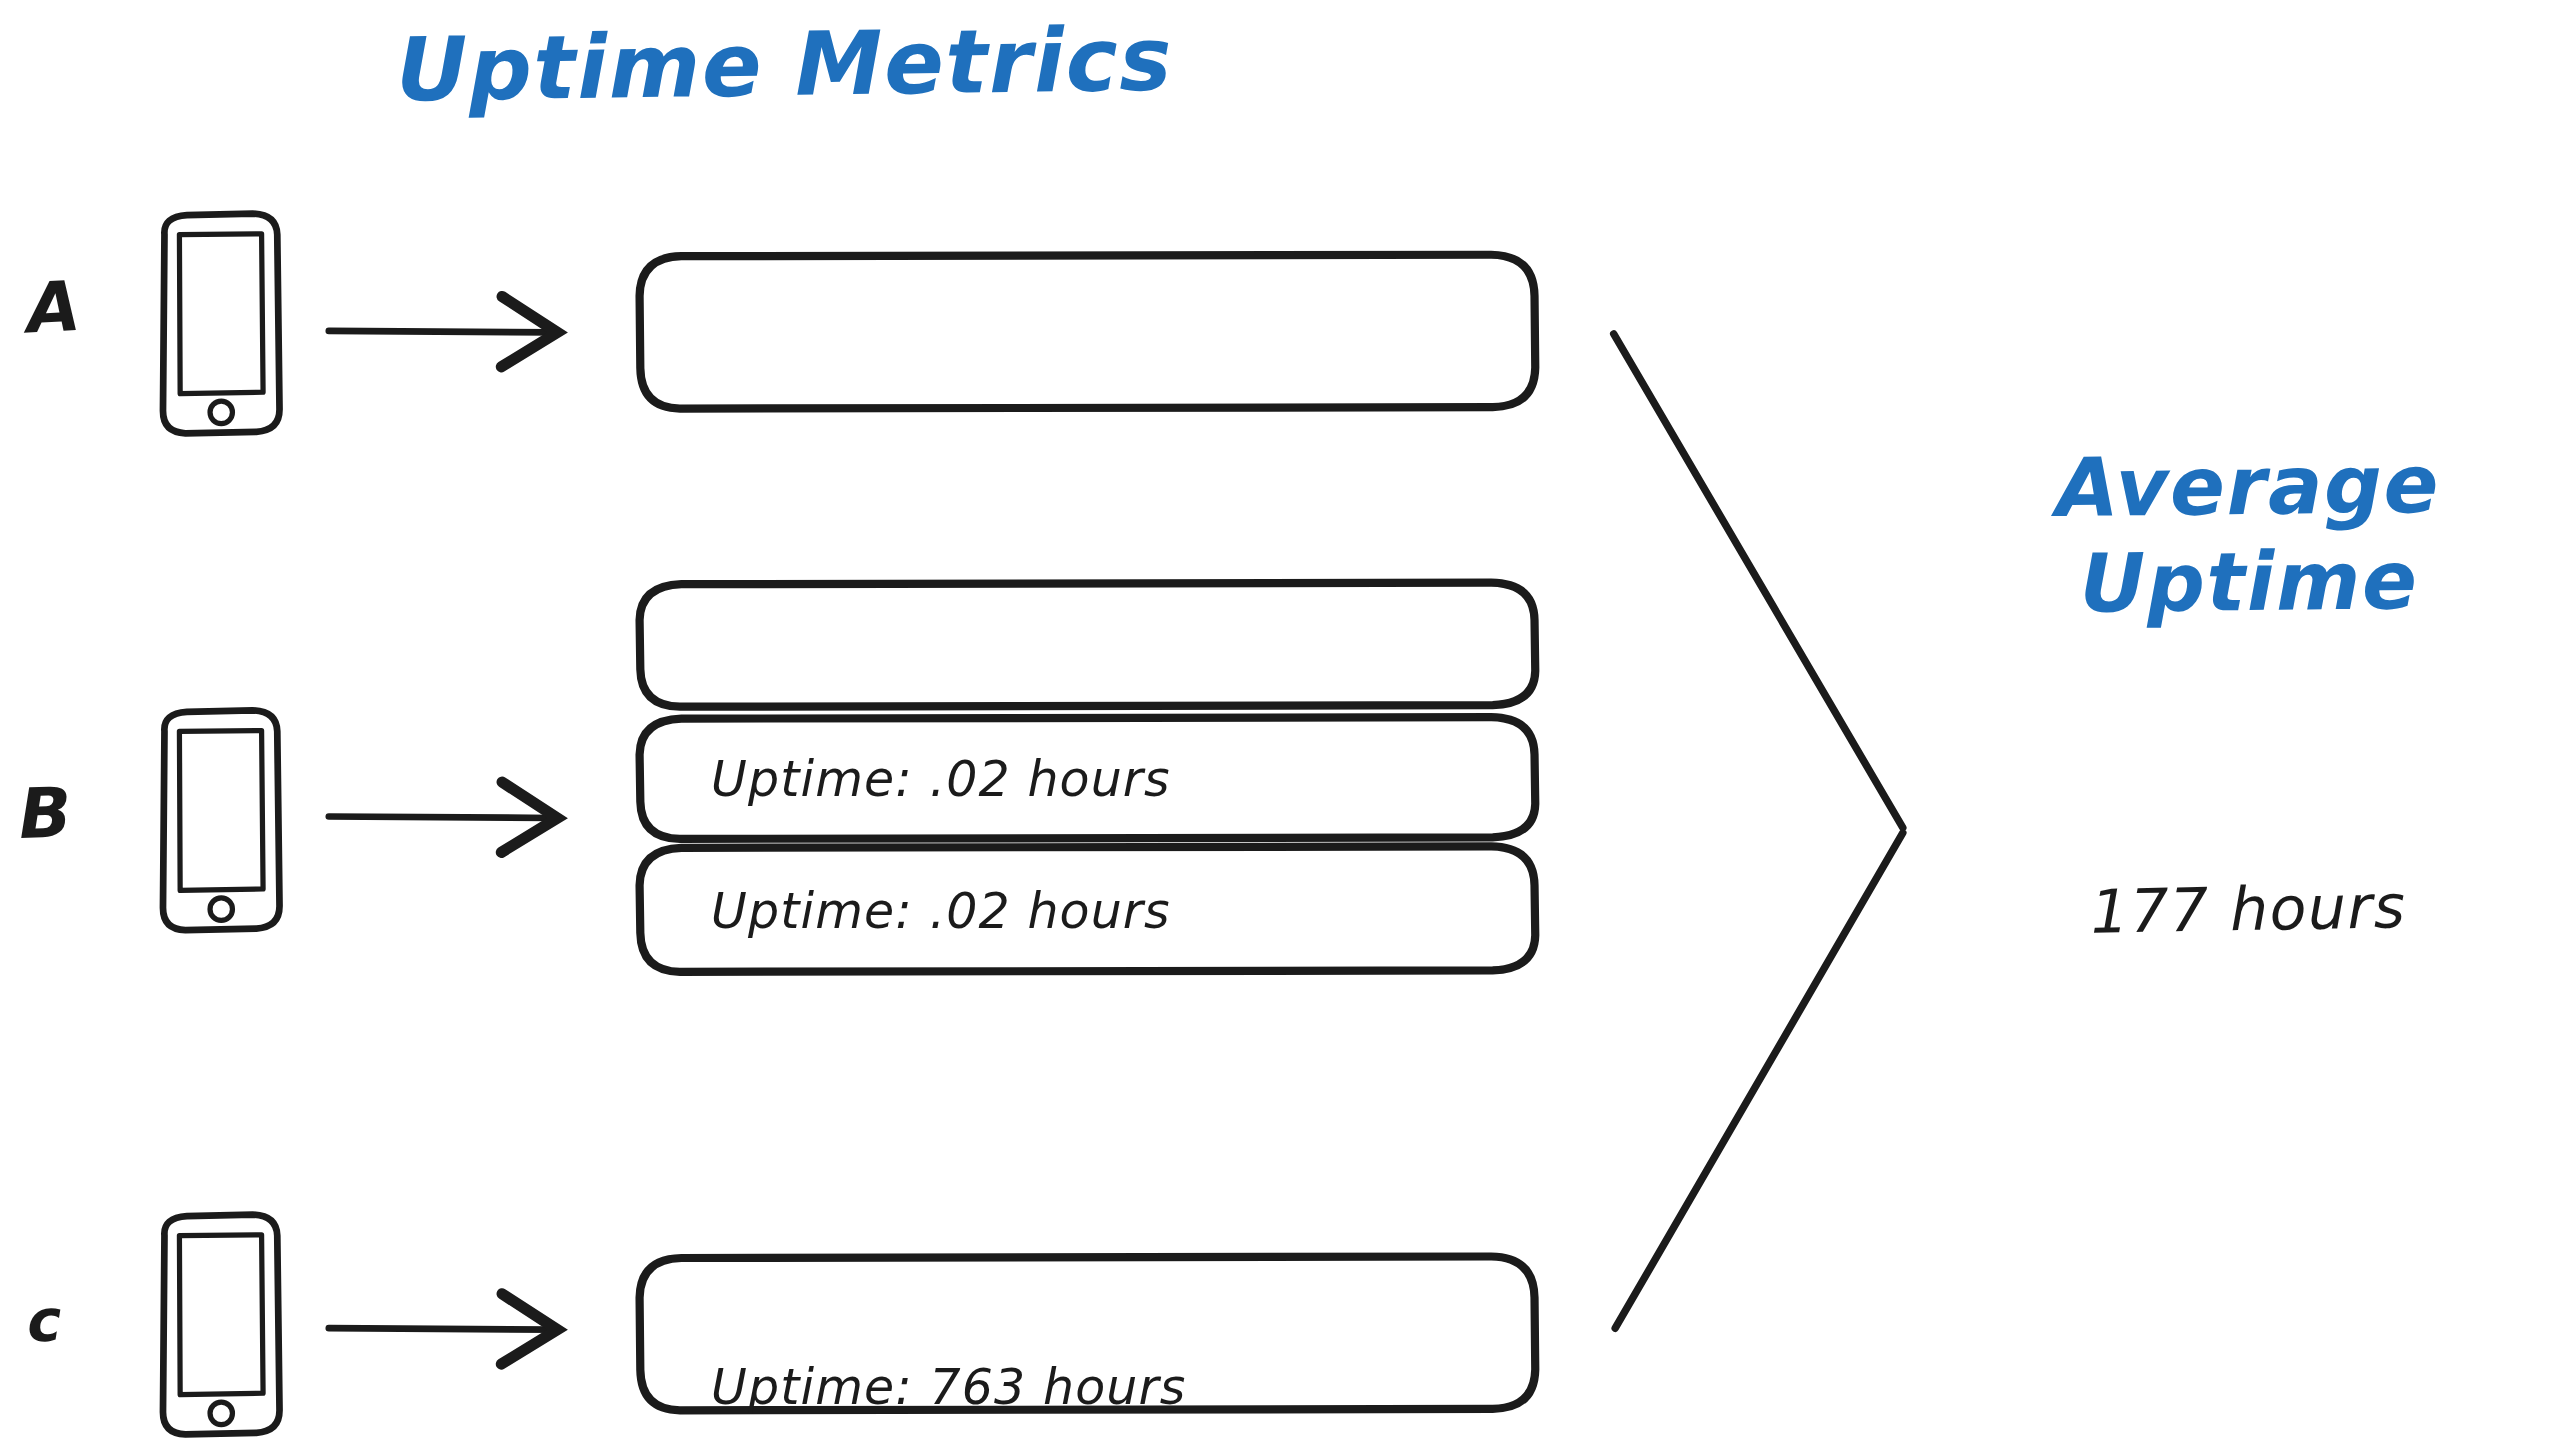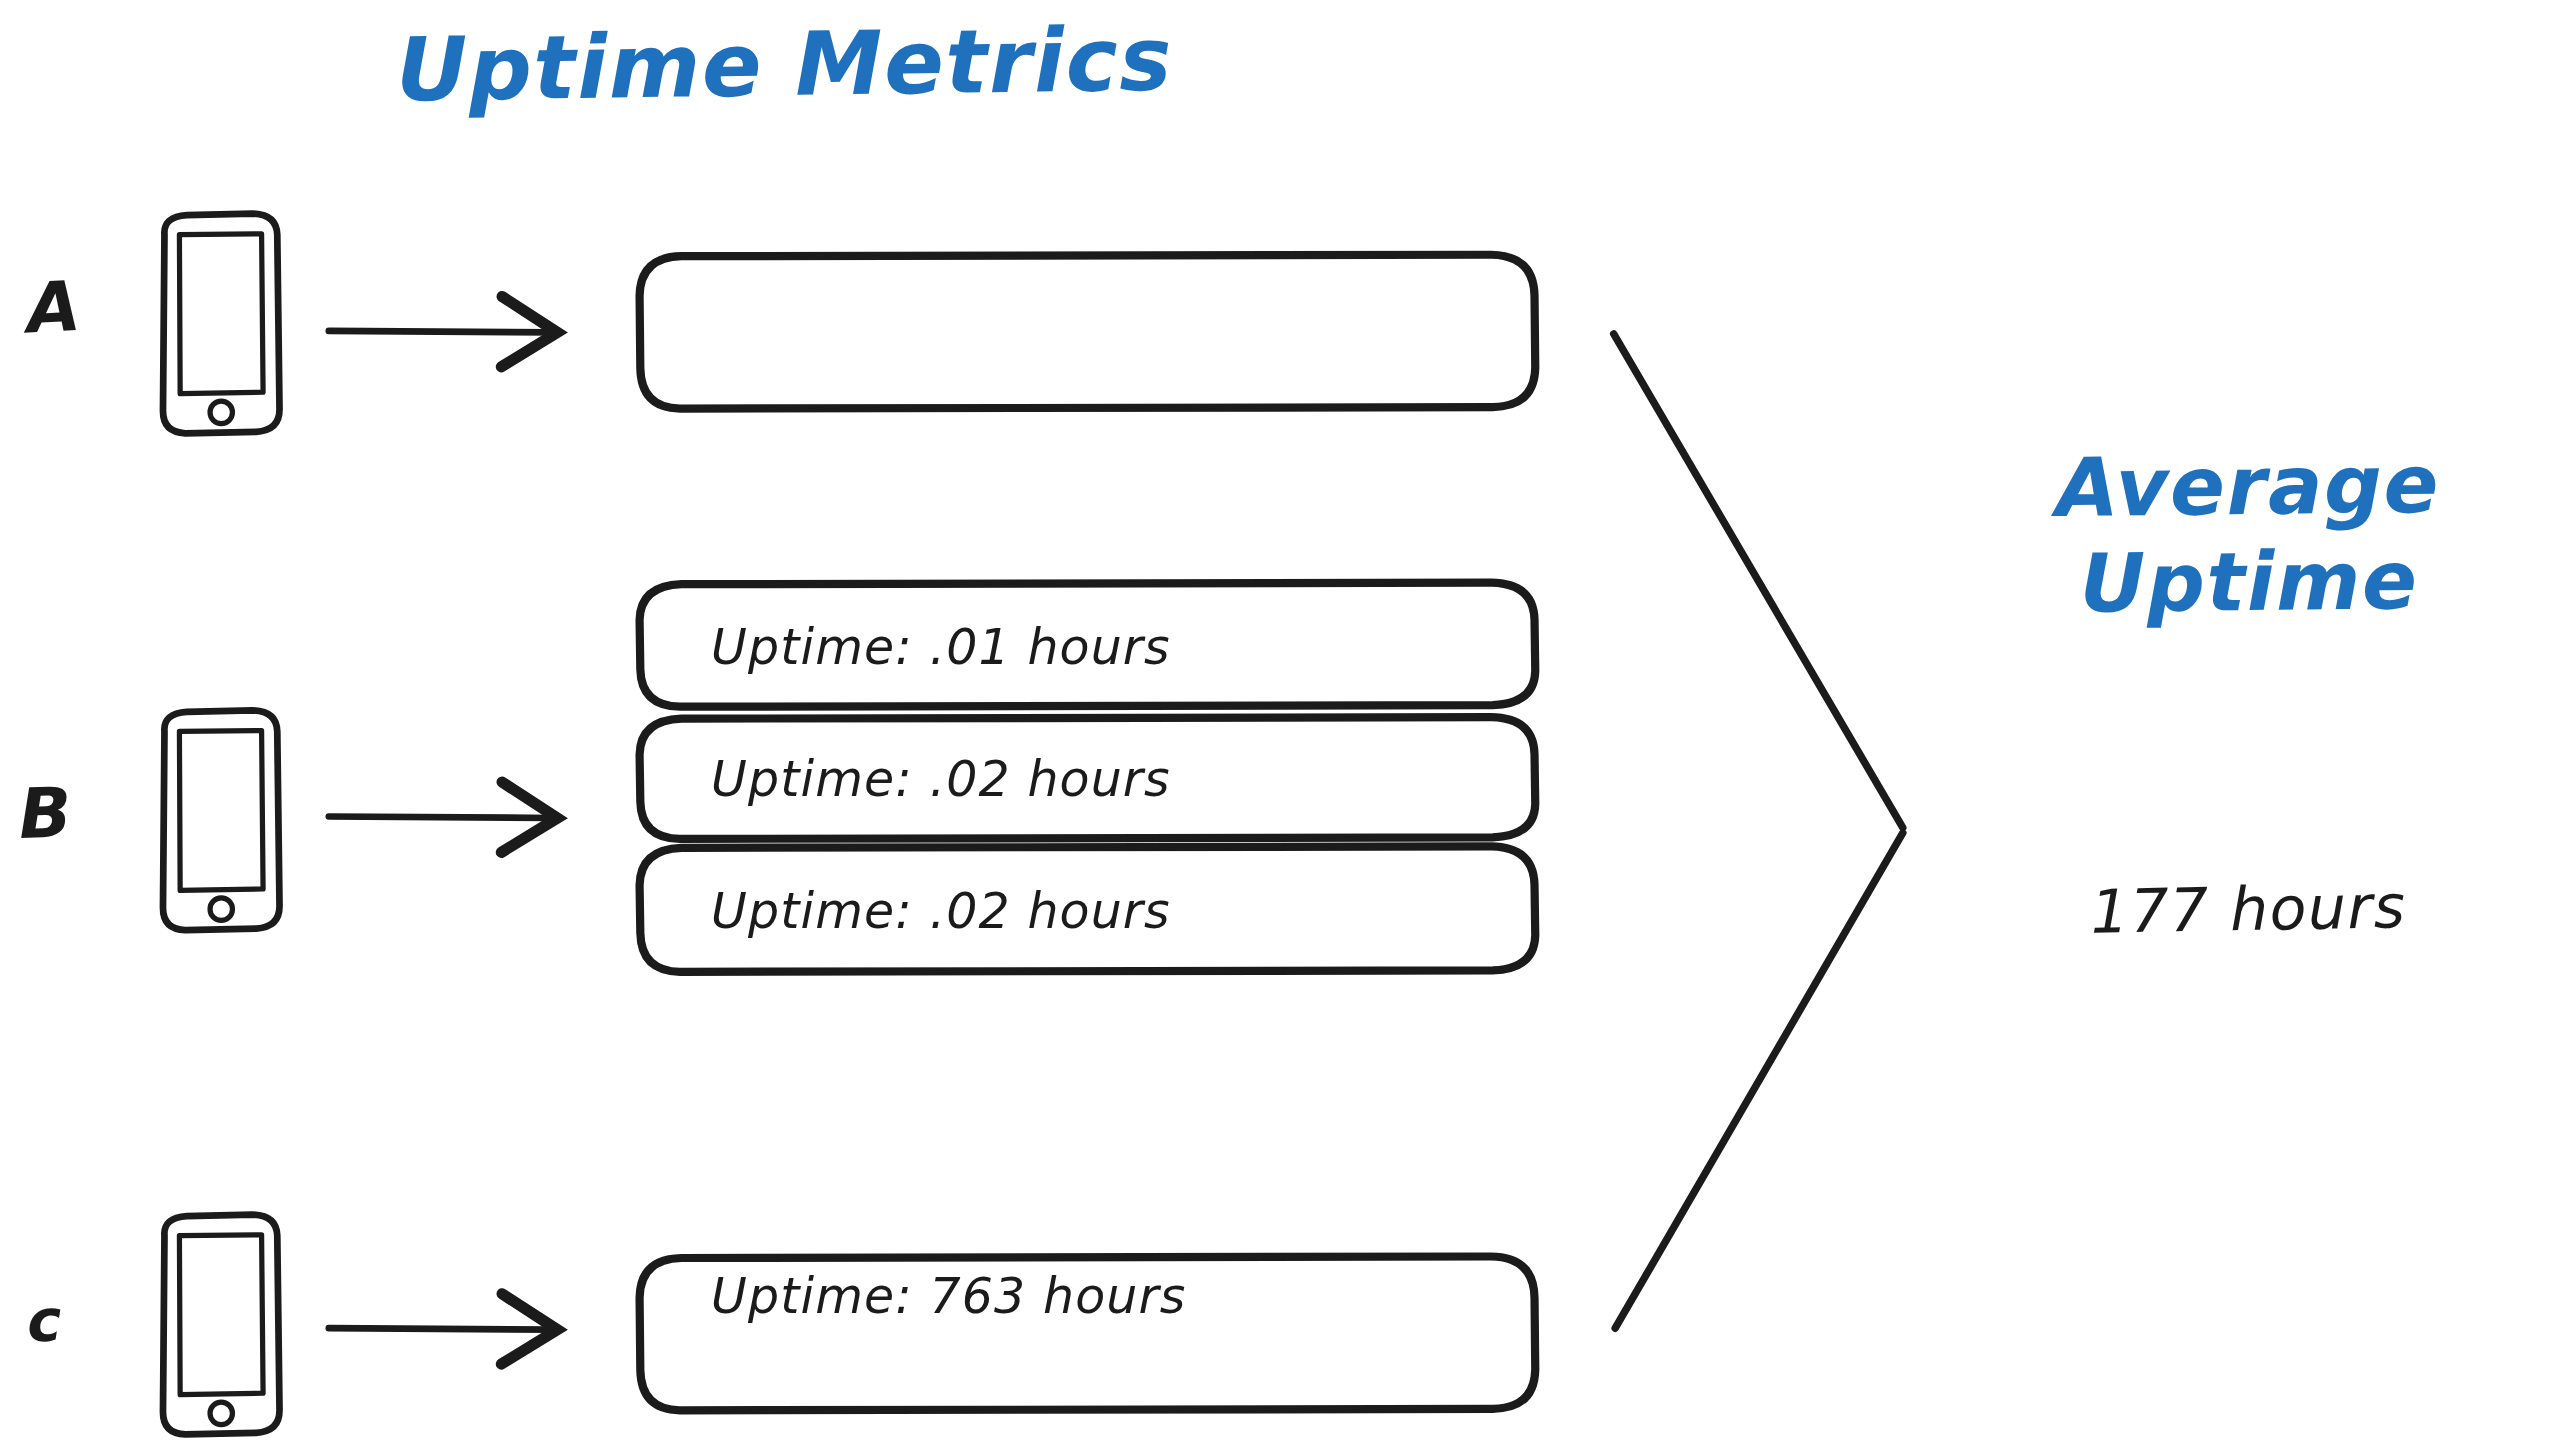--- a/index.html
+++ b/index.html
@@ -161,24 +161,23 @@
       <path d="M 2160 447 L 2547 1108" fill="none" stroke="#1b1b1b" stroke-width="10" stroke-linecap="round"></path>
       <path d="M 2547 1115 L 2162 1778" fill="none" stroke="#1b1b1b" stroke-width="10" stroke-linecap="round"></path>
     </g>
   </svg>
 
   <div class="txt group-label" id="group-label-a">A</div>
   <div class="txt group-label" id="group-label-b">B</div>
   <div class="txt group-label" id="group-label-c">c</div>
 
 
-  <div class="txt box-label" style="left:711px; top:619px;">Uptime: .01 hours</div>
   <div class="txt box-label" style="left:711px; top:751px;">Uptime: .02 hours</div>
   <div class="txt box-label" style="left:711px; top:883px;">Uptime: .02 hours</div>
 
-  <div class="txt box-label" style="left:711px; top:1268px;">Uptime: 763 hours</div>
+  <div class="txt box-label" style="left:711px; top:1359px;">Uptime: 763 hours</div>
 
   <div class="txt" id="summary-title"><span>Average</span><br><span>Uptime</span></div>
 
   <div class="txt" id="summary-value">177 hours</div>
 
 </div>
 
 
 </body></html>

